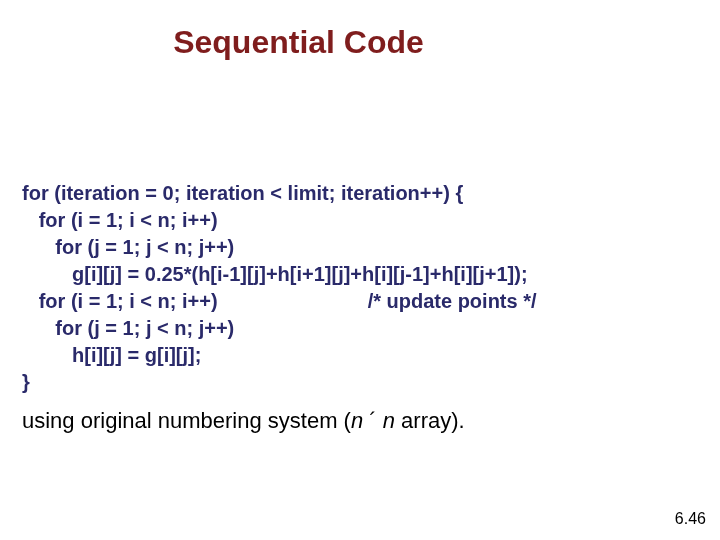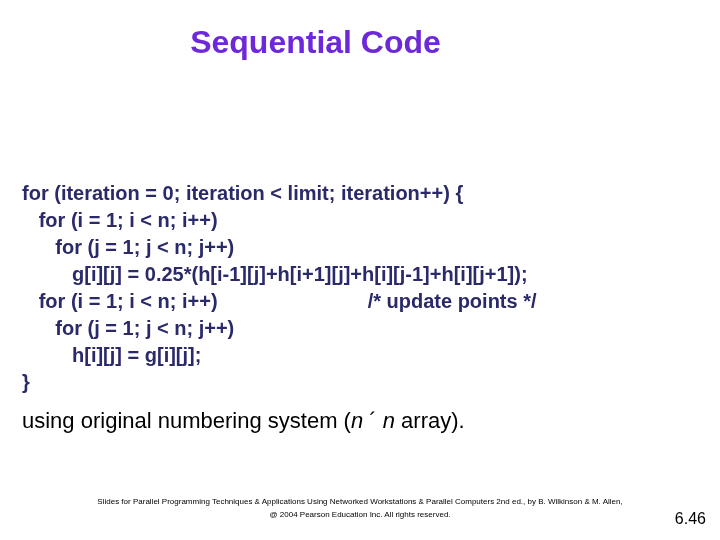--- a/index.html
+++ b/index.html
@@ -20,22 +20,21 @@
     box-sizing: border-box;
   }
   .title {
     position: absolute;
     top: 24px;
     left: 0;
     width: 597px;
     text-align: center;
     font-size: 32px;
     font-weight: bold;
-    color: #6d28d9;
-    margin-left: 17px;
+    color: #7f1d1d;
   }
   .subheading {
     position: absolute;
     top: 110px;
     left: 22px;
     font-size: 22px;
     color: #000;
   }
   .codeblock {
     position: absolute;
@@ -92,20 +91,16 @@
 <span>         g[i][j] = 0.25*(h[i-1][j]+h[i+1][j]+h[i][j-1]+h[i][j+1]);</span>
 <span>   for (i = 1; i &lt; n; i++)                           /* update points */</span>
 <span>      for (j = 1; j &lt; n; j++)</span>
 <span>         h[i][j] = g[i][j];</span>
 <span>}</span></div>
 
   <div class="closing">
     <span>using original numbering system (</span><span class="ital">n</span><span> ´ </span><span class="ital">n</span><span> array).</span>
   </div>
 
-  <div class="footer">
-    <div>Slides for Parallel Programming Techniques &amp; Applications Using Networked Workstations &amp; Parallel Computers 2nd ed., by B. Wilkinson &amp; M. Allen,</div>
-    <div>@ 2004 Pearson Education Inc. All rights reserved.</div>
-  </div>
 
   <div class="pagenum">6.46</div>
 
 </div>
 
 </body></html>

